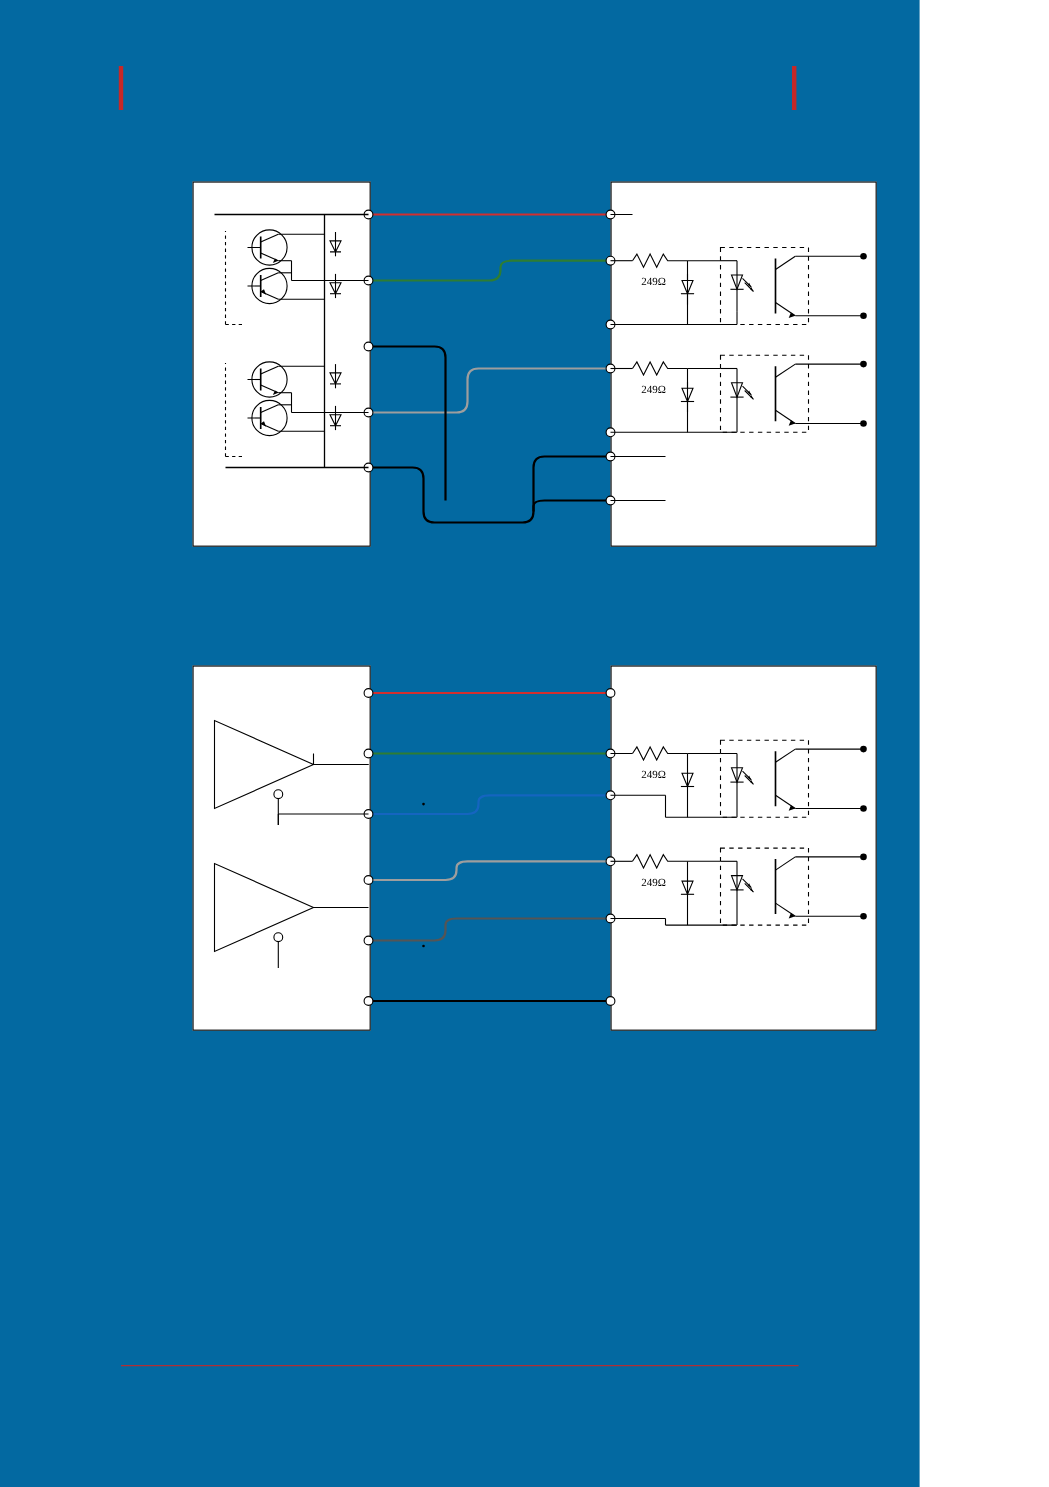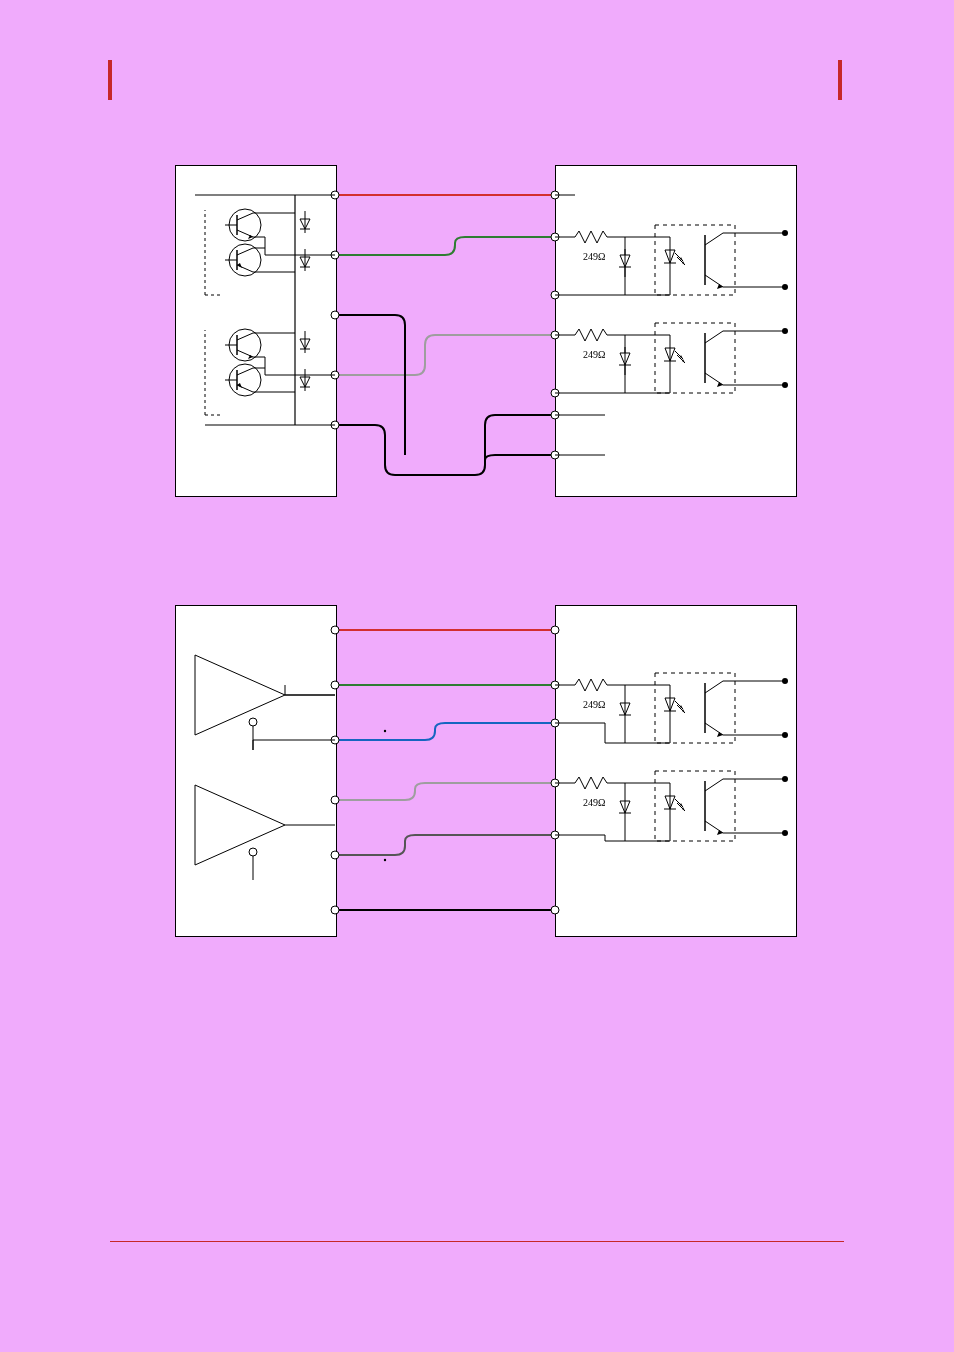--- a/index.html
+++ b/index.html
@@ -4,23 +4,23 @@
 <style>
   html, body {
     margin: 0;
     padding: 0;
     background: #fff;
     font-family: "Times New Roman", serif;
     color: #000;
   }
   .page {
     position: relative;
-    width: 954px;
+    width: 836px;
     height: 1352px;
-    background: #f0abfc;
+    background: #0369a1;
     overflow: hidden;
   }
   .side-mark {
     position: absolute;
     width: 4px;
     height: 40px;
     background: #c62828;
   }
   .side-mark.left { left: 108px; top: 60px; }
   .side-mark.right { right: 112px; top: 60px; }

